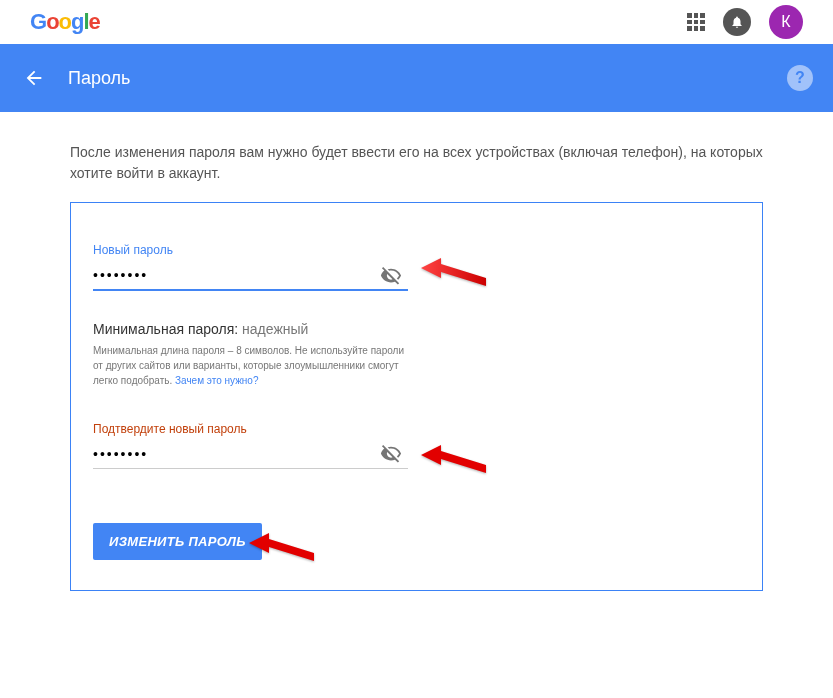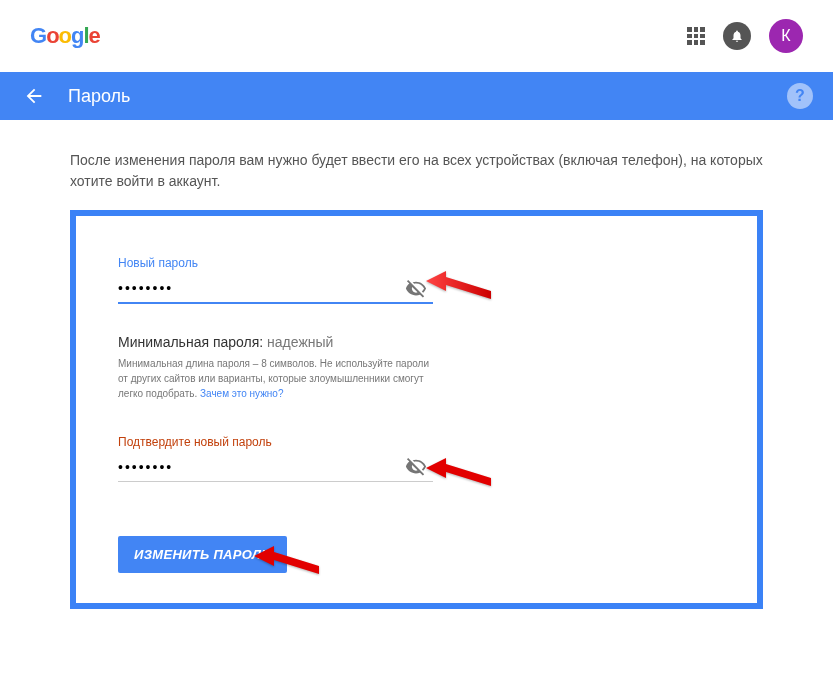--- a/index.html
+++ b/index.html
@@ -8,21 +8,21 @@
       box-sizing: border-box;
       font-family: Arial, sans-serif;
     }
     body {
       width: 833px;
       height: 698px;
       background: #fff;
       position: relative;
     }
     .top-bar {
-      height: 72px;
+      height: 44px;
       display: flex;
       align-items: center;
       justify-content: space-between;
       padding: 0 30px;
     }
     .logo {
       font-size: 22px;
       font-weight: bold;
       letter-spacing: -1px;
     }
@@ -66,21 +66,21 @@
       border-radius: 50%;
       background: #9C27B0;
       color: #fff;
       display: flex;
       align-items: center;
       justify-content: center;
       font-size: 16px;
     }
     .blue-header {
       background: #4285F4;
-      height: 48px;
+      height: 68px;
       display: flex;
       align-items: center;
       padding: 0 20px;
       color: #fff;
       position: relative;
     }
     .back-arrow {
       width: 28px;
       height: 28px;
       display: flex;
@@ -115,23 +115,23 @@
       color: #555;
       margin-bottom: 12px;
       line-height: 1.5;
     }
     .intro-line .link {
       color: #4285F4;
       cursor: pointer;
     }
     .card {
       background: #fff;
-      border: 6px solid #3b82f6;
+      border: 1px solid #3b82f6;
       margin-top: 18px;
-      padding: 40px 42px 30px;
+      padding: 40px 22px 30px;
       position: relative;
     }
     .field-wrap {
       position: relative;
       margin-bottom: 30px;
       max-width: 315px;
     }
     .field-label {
       font-size: 12px;
       color: #4285F4;

